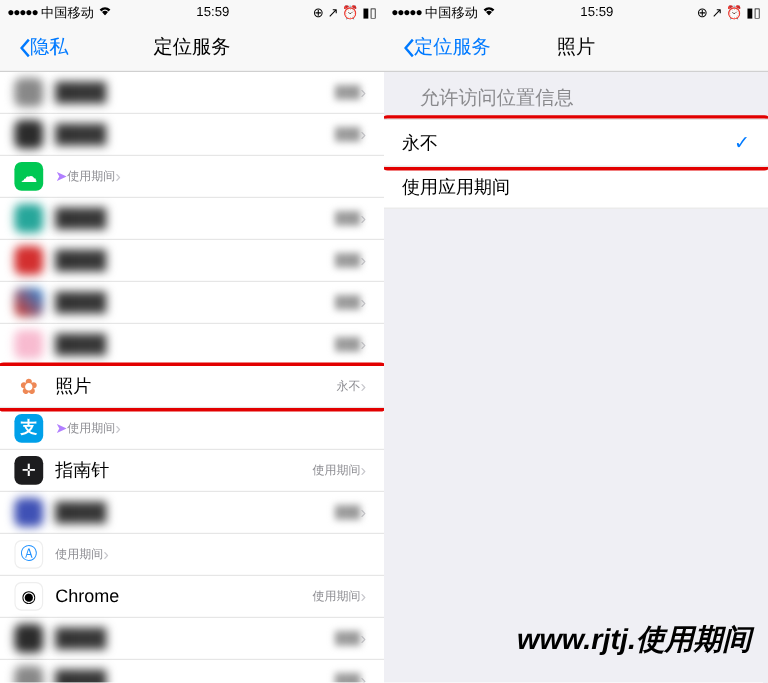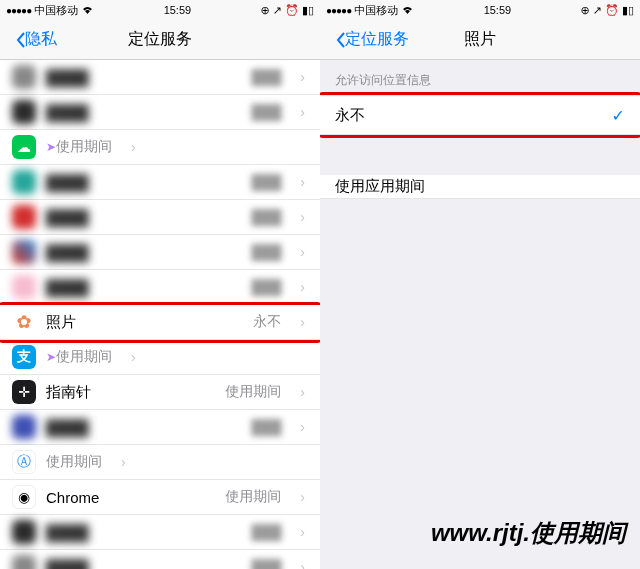--- a/index.html
+++ b/index.html
@@ -8,32 +8,32 @@
   .pane { width: 320px; height: 569px; background: #fff; display: flex; flex-direction: column; overflow: hidden; }
   .status-bar { height: 20px; background: #f8f8f8; display: flex; align-items: center; justify-content: space-between; padding: 0 6px; font-size: 11px; color: #000; }
   .sb-left, .sb-right { display: flex; align-items: center; gap: 3px; }
   .dots { letter-spacing: -1px; font-size: 10px; }
   .nav-bar { height: 40px; background: #f8f8f8; border-bottom: 1px solid #d0d0d0; display: flex; align-items: center; position: relative; }
   .nav-title { position: absolute; left: 0; right: 0; text-align: center; font-size: 16px; color: #000; font-weight: 500; }
   .nav-back { display: flex; align-items: center; color: #007aff; font-size: 16px; padding-left: 16px; z-index: 1; cursor: pointer; }
   .chev-left { width: 9px; height: 16px; }
   .content { flex: 1; overflow: hidden; background: #fff; }
   .content-grey { background: #efeff4; }
-  .section-header { font-size: 12px; color: #8a8a8d; padding: 12px 15px 6px; font-family: Liberation Mono, monospace; }
+  .section-header { font-size: 16px; color: #8a8a8d; padding: 12px 30px 6px; font-family: Liberation Mono, monospace; }
   .row { height: 35px; display: flex; align-items: center; padding: 0 15px 0 12px; background: #fff; border-bottom: 1px solid #e6e6e6; position: relative; }
   .row-icon { width: 24px; height: 24px; border-radius: 6px; margin-right: 10px; flex-shrink: 0; display: flex; align-items: center; justify-content: center; font-size: 14px; }
   .row-label { flex: 1; font-size: 15px; color: #000; }
-  .row-value { font-size: 14px; color: #8e8e93; margin-right: 19px; }
+  .row-value { font-size: 10px; color: #8e8e93; margin-right: 0; }
   .row-chev { color: #c7c7cc; font-size: 14px; }
   .blurred { filter: blur(4px); }
   .highlight { border: 3px solid #e20000; border-radius: 6px; margin: -3px; position: relative; z-index: 2; }
   .option-row { height: 40px; display: flex; align-items: center; padding: 0 15px; background: #fff; border-bottom: 1px solid #e6e6e6; border-top: 1px solid #e6e6e6; }
   .option-label { flex: 1; font-size: 15px; }
   .check { color: #007aff; font-size: 16px; }
-  .second-option { height: 24px; display: flex; align-items: center; padding: 0 15px; background: #fff; border-bottom: 1px solid #e6e6e6; font-size: 15px; margin-top: 40px; }
+  .second-option { height: 35px; display: flex; align-items: center; padding: 0 15px; background: #fff; border-bottom: 1px solid #e6e6e6; font-size: 15px; }
   .watermark { position: absolute; right: 14px; bottom: 20px; font-size: 24px; font-weight: 600; color: #000; font-style: italic; }
   .arrow { font-size: 12px; }
   .ic-photos { background: radial-gradient(circle, #fff 25%, #fff 25%); position: relative; }
   .ic-photos::after { content: "✿"; color: #e85; font-size: 18px; position: absolute; }
   .ic-alipay { background: #00a0e9; color: #fff; font-weight: bold; }
   .ic-compass { background: #1c1c1e; color: #fff; }
   .ic-appstore { background: #fff; border: 1px solid #eee; color: #1e90ff; }
   .ic-chrome { background: #fff; border: 1px solid #eee; }
   .ic-yixin { background: #00c853; color: #fff; }
   .ic-dark { background: #2b2b2b; }

